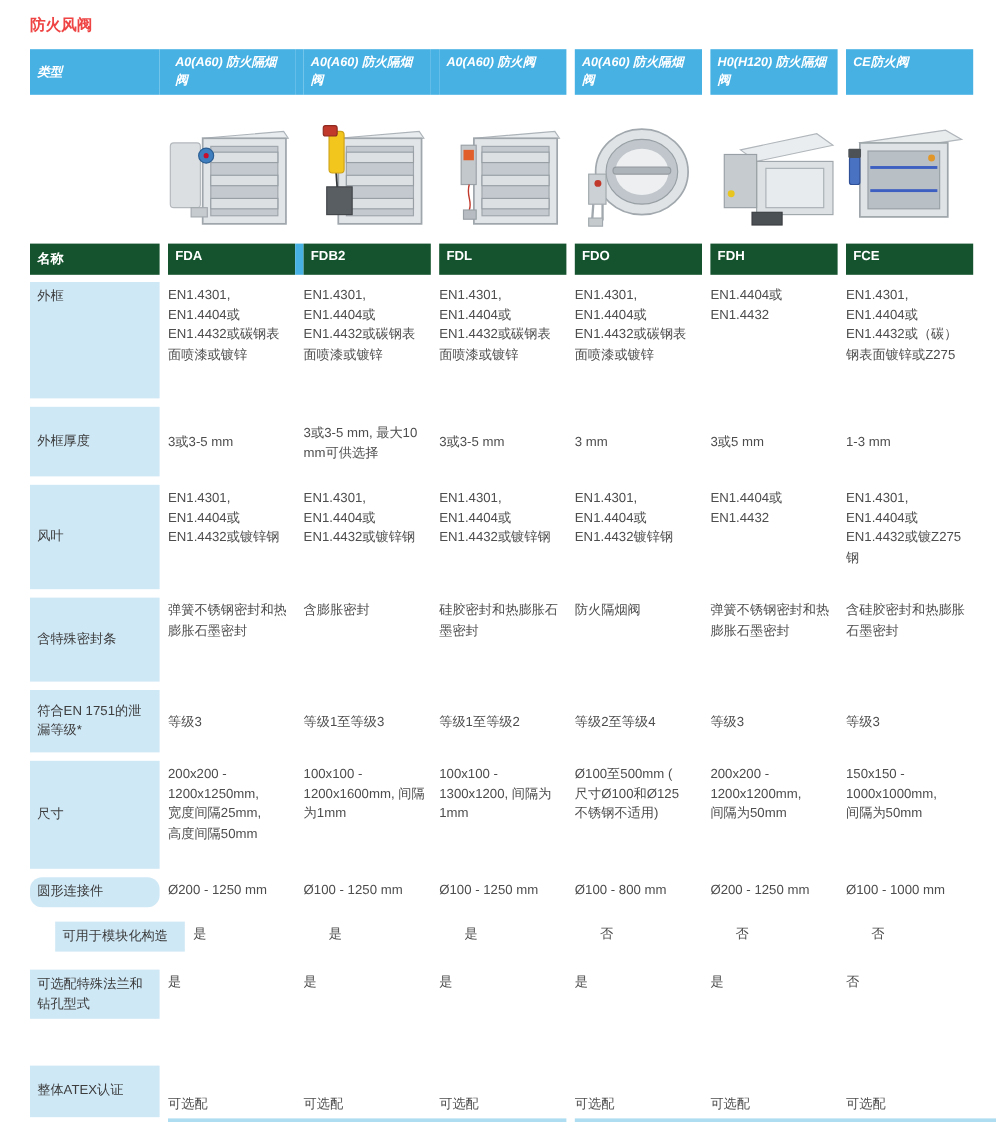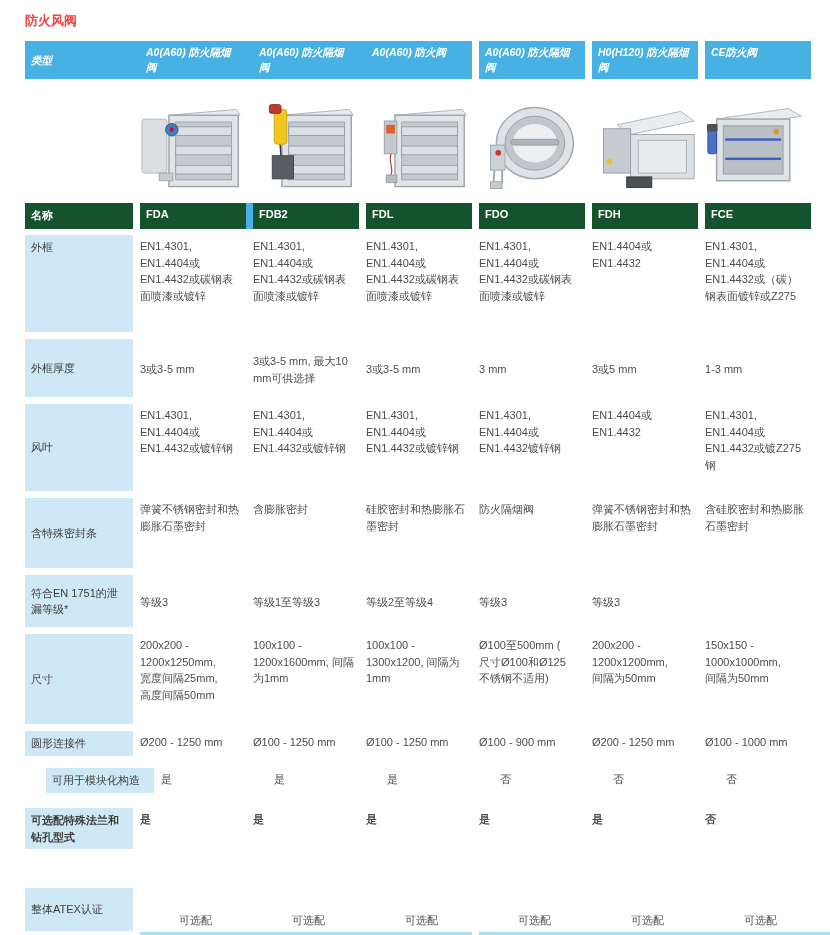--- a/index.html
+++ b/index.html
@@ -57,27 +57,27 @@
   #spec-rows .spec-row:nth-child(1){ min-height:97px; }
   #spec-rows .spec-row:nth-child(1) .label-cell{ align-items:flex-start; }
   #spec-rows .spec-row:nth-child(2){ min-height:58px; }
   #spec-rows .spec-row:nth-child(2) .value-cell{ align-items:center; }
   #spec-rows .spec-row:nth-child(3){ min-height:87px; }
   #spec-rows .spec-row:nth-child(4){ min-height:70px; }
   #spec-rows .spec-row:nth-child(5){ min-height:52px; }
   #spec-rows .spec-row:nth-child(5) .value-cell{ align-items:center; }
   #spec-rows .spec-row:nth-child(6){ min-height:90px; }
   #spec-rows .spec-row:nth-child(7){ min-height:30px; }
-  #spec-rows .spec-row:nth-child(7) .label-cell{ align-self:start; }
+  #spec-rows .spec-row:nth-child(7) .label-cell{ align-self:start;border-radius:10px; }
   #spec-rows .spec-row:nth-child(8){ min-height:33px;padding-left:21px; }
   #spec-rows .spec-row:nth-child(8) .label-cell{ align-self:start; }
-  #spec-rows .spec-row:nth-child(9){ min-height:72px; margin-bottom:8px;font-weight:bold; }
+  #spec-rows .spec-row:nth-child(9){ min-height:72px; margin-bottom:8px; }
   #spec-rows .spec-row:nth-child(9) .label-cell{ align-self:start; }
   #spec-rows .spec-row:nth-child(10){ min-height:43px; margin-bottom:0; }
-  #spec-rows .spec-row:nth-child(10) .value-cell{ align-items:flex-end; padding-bottom:3px;margin-left:39px; }
+  #spec-rows .spec-row:nth-child(10) .value-cell{ align-items:flex-end; padding-bottom:3px; }
   
   .rules { position:relative; width:805px; height:3px; margin-top:1px; }
   .rule-seg { position:absolute; top:0; height:3px; background:#aedcf0; }
   .rule-seg.seg1 { left:115px; width:332px; }
   .rule-seg.seg2 { left:454px; width:351px; }
   
   .footer {
     width:805px; display:flex; justify-content:space-between;
     font-size:10px; color:#5c5c5c; margin-top:6px; line-height:1.4;
   }
@@ -243,20 +243,21 @@
         <div class="value-cell"><span>含膨胀密封</span></div>
         <div class="value-cell"><span>硅胶密封和热膨胀石墨密封</span></div>
         <div class="value-cell"><span>防火隔烟阀</span></div>
         <div class="value-cell"><span>弹簧不锈钢密封和热膨胀石墨密封</span></div>
         <div class="value-cell"><span>含硅胶密封和热膨胀石墨密封</span></div>
       </div>
       <div class="grid spec-row">
         <div class="label-cell">符合EN 1751的泄漏等级*</div>
         <div class="value-cell"><span>等级3</span></div>
         <div class="value-cell"><span>等级1至等级3</span></div>
+        <div class="value-cell"><span>等级1至等级2</span></div>
         <div class="value-cell"><span>等级2至等级4</span></div>
         <div class="value-cell"><span>等级3</span></div>
         <div class="value-cell"><span>等级3</span></div>
       </div>
       <div class="grid spec-row">
         <div class="label-cell">尺寸</div>
         <div class="value-cell"><span>200x200 -
 1200x1250mm,
 宽度间隔25mm,
 高度间隔50mm</span></div>
@@ -272,21 +273,21 @@
 间隔为50mm</span></div>
         <div class="value-cell"><span>150x150 -
 1000x1000mm,
 间隔为50mm</span></div>
       </div>
       <div class="grid spec-row">
         <div class="label-cell">圆形连接件</div>
         <div class="value-cell"><span>Ø200 - 1250 mm</span></div>
         <div class="value-cell"><span>Ø100 - 1250 mm</span></div>
         <div class="value-cell"><span>Ø100 - 1250 mm</span></div>
-        <div class="value-cell"><span>Ø100 - 900 mm</span></div>
+        <div class="value-cell"><span>Ø100 - 800 mm</span></div>
         <div class="value-cell"><span>Ø200 - 1250 mm</span></div>
         <div class="value-cell"><span>Ø100 - 1000 mm</span></div>
       </div>
       <div class="grid spec-row">
         <div class="label-cell">可用于模块化构造</div>
         <div class="value-cell"><span>是</span></div>
         <div class="value-cell"><span>是</span></div>
         <div class="value-cell"><span>是</span></div>
         <div class="value-cell"><span>否</span></div>
         <div class="value-cell"><span>否</span></div>

